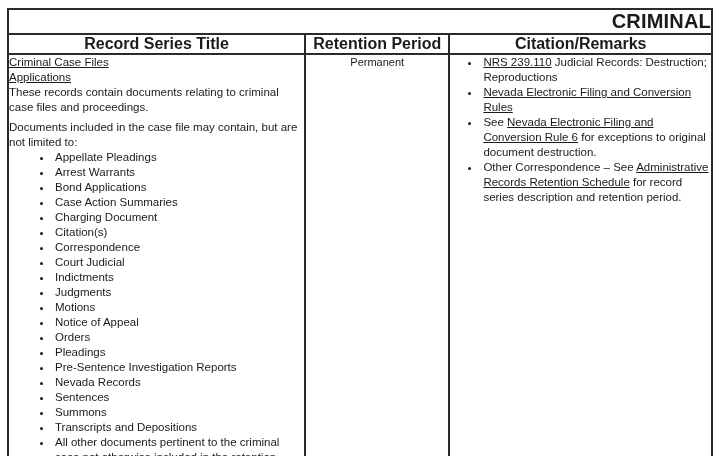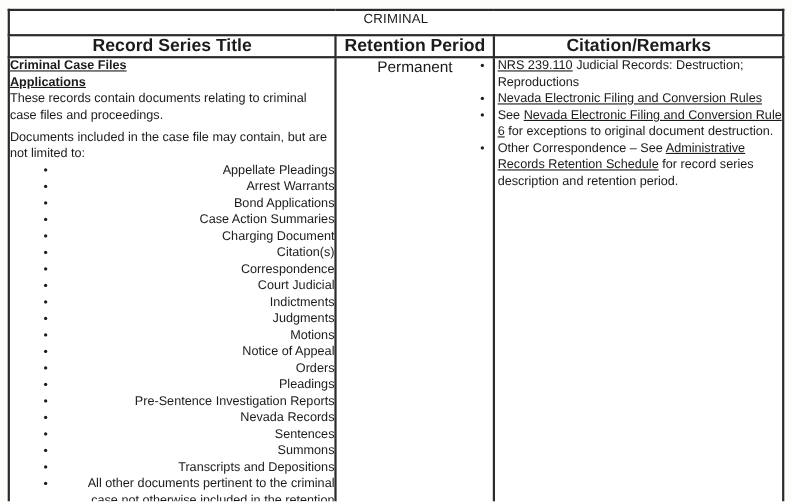--- a/index.html
+++ b/index.html
@@ -25,73 +25,72 @@
     table-layout: fixed;
     background: #fff;
   }
   table.doc-table th, table.doc-table td {
     border: 2px solid #2a2a2a;
     padding: 0;
     vertical-align: top;
   }
   .title-row th {
     height: 23px;
-    font-size: 12px;
-    font-weight: normal;
-    text-align: center;
+    font-size: 20px;
+    font-weight: bold;
+    text-align: right;
     vertical-align: middle;
     letter-spacing: 0.2px;
     padding: 2px 0 3px 0;
   }
   .header-row th {
     height: 17px;
     font-size: 16px;
     font-weight: bold;
     text-align: center;
     vertical-align: middle;
     padding: 1px 0 2px 0;
   }
   td.cell-record { padding: 3px 6px 4px 4px; }
   td.cell-retention { padding: 17px 4px 4px 4px; text-align: center; }
   td.cell-citation { padding: 15px 8px 4px 5px; }
 
   .body-text { font-size: 11.5px; line-height: 15px; }
 
   .heading-underline {
-    font-weight: bold;
+    font-weight: normal;
     text-decoration: underline;
     font-size: 11.5px;
     line-height: 15px;
   }
   .para { margin: 0; }
   .para.gap-above { margin-top: 5px; }
 
   ul.doc-list {
     margin: 0;
     padding-left: 44px;
     list-style-type: disc;
   }
   ul.doc-list li {
     font-size: 11.5px;
     line-height: 15px;
     padding-left: 2px;
-    text-align: right;
   }
   ul.citation-list {
     margin: 0;
-    padding-left: 0;
+    padding-left: 31px;
     list-style-type: disc;
   }
   ul.citation-list li {
     font-size: 11.5px;
     line-height: 15px;
     padding-left: 2px;
   }
   .u { text-decoration: underline; }
-  .retention-value { font-size: 14px; line-height: 15px; }
+  .retention-value { font-size: 11px; line-height: 15px; }
 </style>
 </head>
 <body>
 
 <div class="page">
   <table class="doc-table">
     <colgroup>
       <col style="width:42.2%">
       <col style="width:20.5%">
       <col style="width:37.3%">

